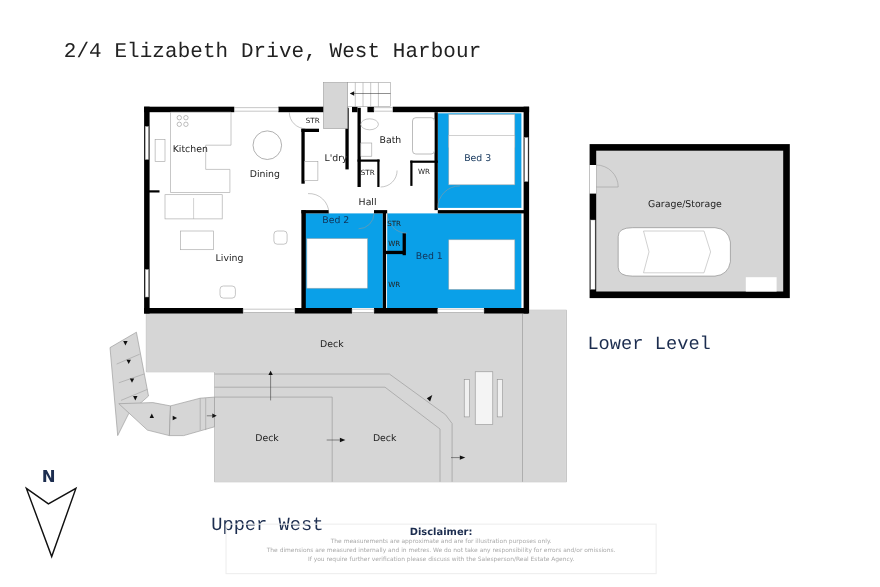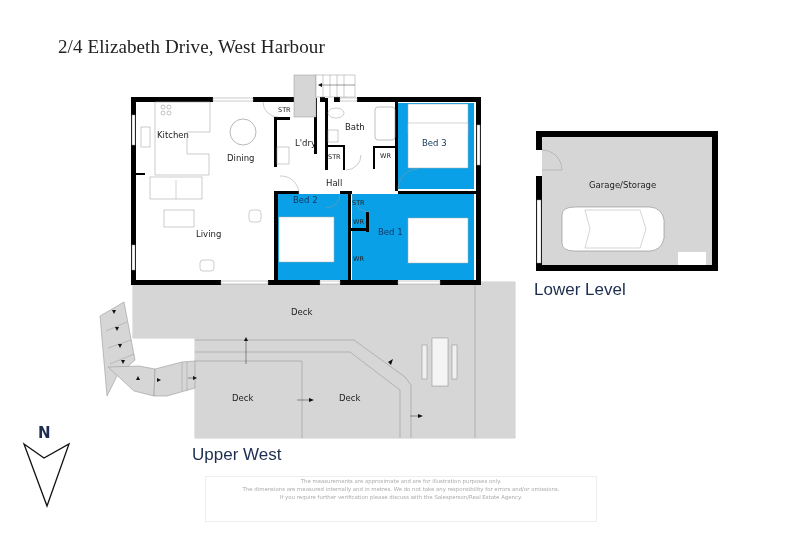--- a/index.html
+++ b/index.html
@@ -1,18 +1,18 @@
 <!DOCTYPE html>
 <html><head>
 <meta charset="utf-8">
 <style>
   html, body { margin: 0; padding: 0; background: #ffffff; }
   body { width: 800px; height: 534px; position: relative; overflow: hidden; font-family: "DejaVu Sans", sans-serif; }
-  .title { position: absolute; left: 58px; top: 36px; font-size: 19px; color: #222; font-family: Liberation Serif, serif; letter-spacing: 0.1px; }
-  .level-label { position: absolute; font-size: 17px; color: #1c2d4f; font-family: Liberation Sans, sans-serif; }
+  .title { position: absolute; left: 58px; top: 36px; font-size: 19px; color: #222; font-family: Liberation Mono, monospace; letter-spacing: 0.1px; }
+  .level-label { position: absolute; font-size: 17px; color: #1c2d4f; font-family: Liberation Mono, monospace; margin-top: 24px; }
   svg { position: absolute; left: 0; top: 0; }
   .room-label { font-family: "DejaVu Sans", sans-serif; font-size: 8.5px; fill: #222; }
   .room-label-blue { font-family: "DejaVu Sans", sans-serif; font-size: 8.5px; fill: #12345a; }
   .small-label { font-family: "DejaVu Sans", sans-serif; font-size: 6.5px; fill: #222; }
   .disclaimer { position: absolute; left: 205px; top: 476px; width: 390px; height: 44px; border: 1px solid #eee; text-align: center; }
   .disclaimer .dh { font-size: 9px; font-weight: bold; color: #1c2d4f; margin-top: 2px; font-family: "DejaVu Sans", sans-serif; }
   .disclaimer .dl { font-size: 5.4px; color: #aaa; line-height: 8px; font-family: "DejaVu Sans", sans-serif; }
   .north { position: absolute; left: 38px; top: 424px; font-size: 15px; font-weight: bold; color: #1c2d4f; font-family: "DejaVu Sans", sans-serif; }
 </style>
 </head>
@@ -206,16 +206,17 @@
   <g>
     <path d="M24 444 L44 458 L69 444 L47 506 Z" fill="none" stroke="#111" stroke-width="1.3"></path>
   </g>
 </svg>
 
 <div class="north">N</div>
 <div class="level-label" style="left:534px; top:280px;">Lower Level</div>
 <div class="level-label" style="left:192px; top:445px;">Upper West</div>
 
 <div class="disclaimer">
+  <div class="dh">Disclaimer:</div>
   <div class="dl">The measurements are approximate and are for illustration purposes only.</div>
   <div class="dl">The dimensions are measured internally and in metres. We do not take any responsibility for errors and/or omissions.</div>
   <div class="dl">If you require further verification please discuss with the Salesperson/Real Estate Agency.</div>
 </div>
 
 </body></html>

